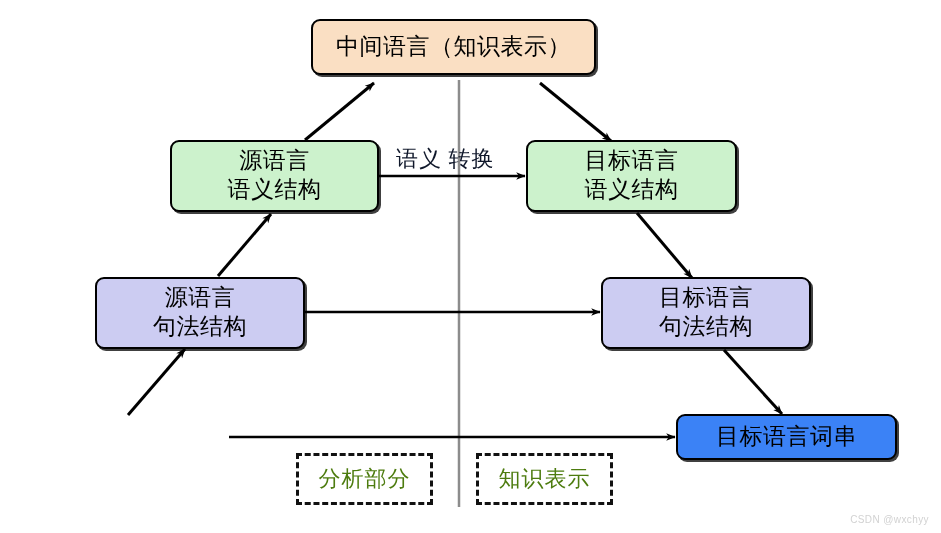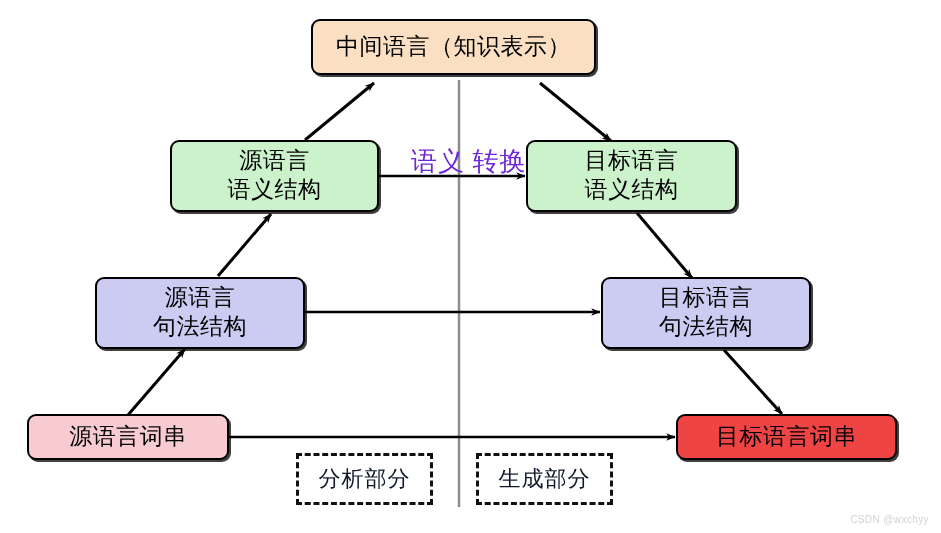--- a/index.html
+++ b/index.html
@@ -43,33 +43,32 @@
   }
   .node .ln { display: block; white-space: nowrap; }
   .dashed-box {
     position: absolute;
     box-sizing: border-box;
     border: 3px dashed #111111;
     background: transparent;
     display: flex;
     align-items: center;
     justify-content: center;
-    color: #0f172a;
+    color: #4d7c0f;
     font-size: 22px;
     letter-spacing: 1px;
     z-index: 4;
   }
   .edge-label {
     position: absolute;
-    color: #6d28d9;
-    font-size: 26px;
+    color: #0f172a;
+    font-size: 22px;
     letter-spacing: 1px;
     white-space: nowrap;
     z-index: 5;
-    margin-left: 15px;
   }
   .watermark {
     position: absolute;
     right: 12px;
     bottom: 8px;
     color: #d2d2d2;
     font-size: 10px;
     font-family: "Liberation Sans", sans-serif;
     letter-spacing: 0.4px;
     z-index: 6;
@@ -125,35 +124,32 @@
   <div class="node" style="left:95px; top:277px; width:210px; height:72px; background:#ccccf2;">
     <span class="ln">源语言</span>
     <span class="ln">句法结构</span>
   </div>
 
   <div class="node" style="left:601px; top:277px; width:210px; height:72px; background:#ccccf2;">
     <span class="ln">目标语言</span>
     <span class="ln">句法结构</span>
   </div>
 
-  <div class="node" style="left:27px; top:414px; width:202px; height:46px; background:#f7cbcf;">
-    <span class="ln">源语言词串</span>
-  </div>
 
-  <div class="node" style="left:676px; top:414px; width:221px; height:46px; background:#ef4444;">
+  <div class="node" style="left:676px; top:414px; width:221px; height:46px; background:#3b82f6;">
     <span class="ln">目标语言词串</span>
   </div>
 
   <div class="edge-label" style="left:396px; top:144px;">语义 转换</div>
 
 
 
   <div class="dashed-box" style="left:296px; top:453px; width:137px; height:52px;">
     <span>分析部分</span>
   </div>
 
   <div class="dashed-box" style="left:476px; top:453px; width:137px; height:52px;">
-    <span>生成部分</span>
+    <span>知识表示</span>
   </div>
 
   <div class="watermark">CSDN @wxchyy</div>
 
 </div>
 
 </body></html>

